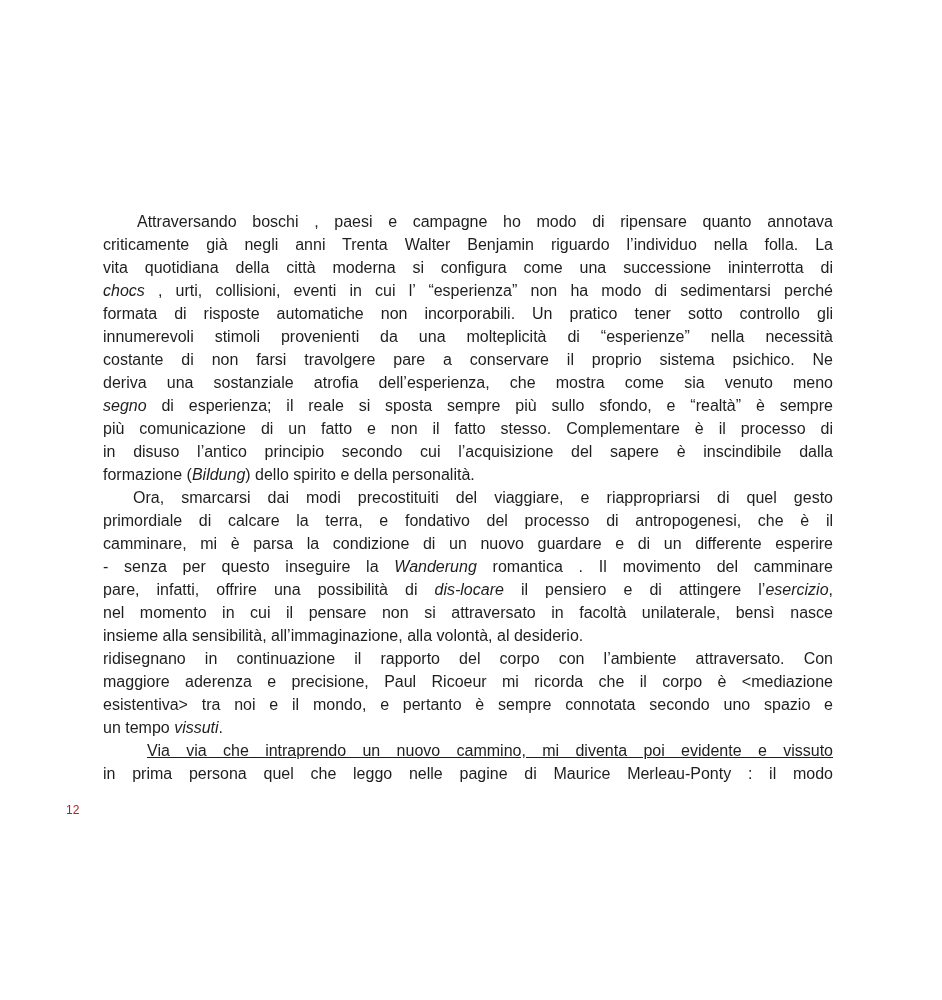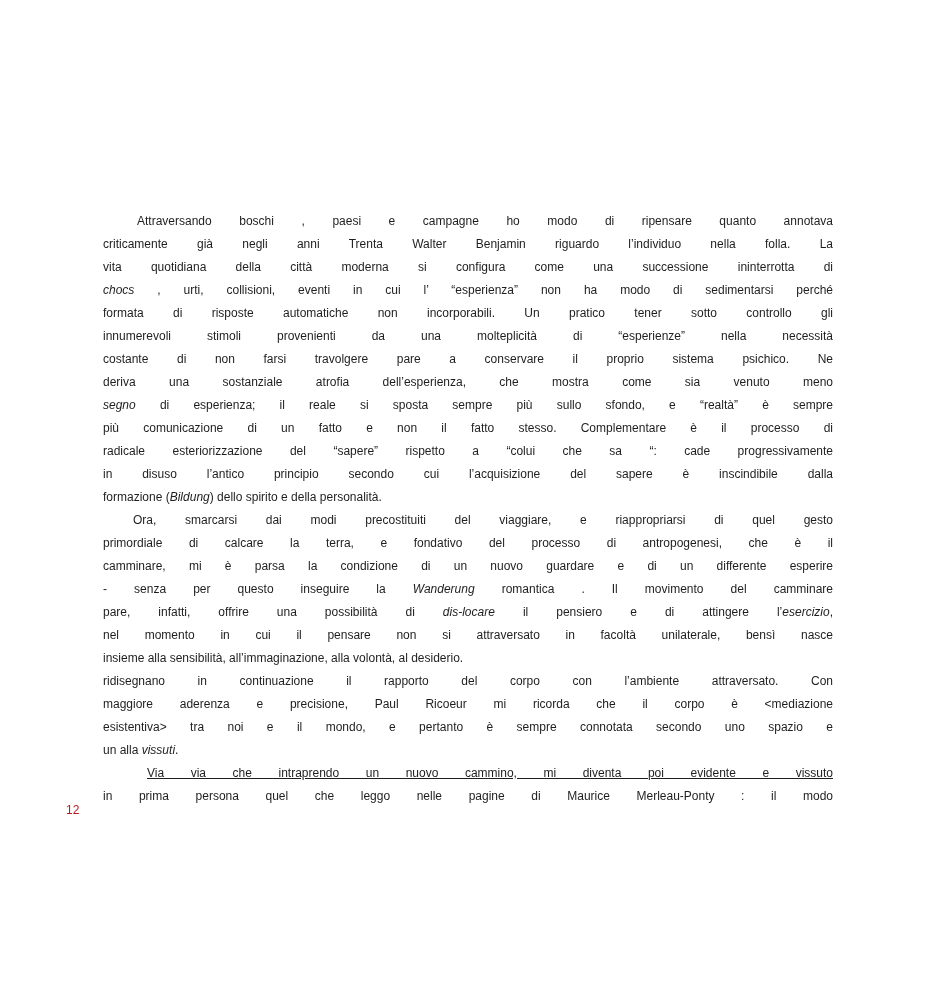--- a/index.html
+++ b/index.html
@@ -13,21 +13,21 @@
     height: 1000px;
     background: #ffffff;
     overflow: hidden;
     font-family: "Liberation Sans", "DejaVu Sans", sans-serif;
   }
   .text-block {
     position: absolute;
     left: 103px;
     top: 210px;
     width: 730px;
-    font-size: 12px;
+    font-size: 16px;
     line-height: 23px;
     color: #1e1e1e;
   }
   .paragraph { margin: 0; }
   .line {
     text-align: justify;
     text-align-last: left;
   }
   .line.jl {
     text-align-last: justify;
@@ -54,37 +54,36 @@
         <div class="line jl" style="text-indent: 34px;"><span>Attraversando  boschi , paesi  e campagne ho  modo di ripensare  quanto annotava</span></div>
         <div class="line jl"><span>criticamente  già negli anni Trenta Walter  Benjamin riguardo l’individuo nella folla.  La</span></div>
         <div class="line jl"><span>vita quotidiana della città moderna si configura   come una successione ininterrotta di</span></div>
         <div class="line jl"><em>chocs</em><span> , urti, collisioni, eventi in cui l’ “esperienza” non ha modo di sedimentarsi perché</span></div>
         <div class="line jl"><span>formata di risposte automatiche non incorporabili.  Un pratico tener sotto controllo gli</span></div>
         <div class="line jl"><span>innumerevoli stimoli provenienti da una molteplicità di “esperienze” nella necessità</span></div>
         <div class="line jl"><span>costante di non farsi travolgere pare a conservare il proprio sistema psichico.  Ne</span></div>
         <div class="line jl"><span>deriva una sostanziale  atrofia dell’esperienza,  che mostra come sia venuto meno</span></div>
         <div class="line jl"><em>segno</em><span> di esperienza; il reale si sposta sempre più sullo sfondo, e “realtà” è sempre</span></div>
         <div class="line jl"><span>più comunicazione di un  fatto e non il fatto stesso.  Complementare  è il processo  di</span></div>
-        <div class="line jl"><span>radicale esteriorizzazione del “sapere” rispetto a “colui che sa “: cade progressivamente</span></div>
         <div class="line jl"><span>in disuso l’antico principio secondo cui l’acquisizione del sapere è inscindibile dalla</span></div>
         <div class="line"><span>formazione (</span><em>Bildung</em><span>) dello spirito e della personalità.</span></div>
       </div>
       <div class="paragraph">
         <div class="line jl" style="text-indent: 30px;"><span>Ora, smarcarsi dai modi precostituiti del viaggiare, e riappropriarsi di quel gesto</span></div>
         <div class="line jl"><span>primordiale di calcare la terra, e fondativo  del processo di antropogenesi,  che è il</span></div>
         <div class="line jl"><span>camminare, mi è parsa  la condizione  di un nuovo guardare  e di un differente esperire</span></div>
         <div class="line jl"><span>- senza per questo  inseguire la </span><em>Wanderung</em><span> romantica . Il movimento del camminare</span></div>
         <div class="line jl"><span>pare, infatti, offrire una possibilità di </span><em>dis-locare</em><span>  il pensiero e di attingere l’</span><em>esercizio</em><span>,</span></div>
         <div class="line jl"><span>nel momento in cui il pensare non si attraversato in facoltà unilaterale, bensì nasce</span></div>
         <div class="line"><span>insieme alla sensibilità, all’immaginazione, alla volontà, al desiderio.</span></div>
       </div>
       <div class="paragraph">
         <div class="line jl"><span>ridisegnano in continuazione il rapporto del corpo con l’ambiente attraversato. Con</span></div>
         <div class="line jl"><span>maggiore aderenza e precisione, Paul  Ricoeur  mi ricorda che il corpo è &lt;mediazione</span></div>
         <div class="line jl"><span>esistentiva&gt; tra  noi e il mondo, e pertanto  è sempre connotata secondo uno spazio e</span></div>
-        <div class="line"><span>un alla  </span><em>vissuti</em><span>.</span></div>
+        <div class="line"><span>un tempo  </span><em>vissuti</em><span>.</span></div>
       </div>
       <div class="paragraph">
         <div class="line jl" style="text-indent: 44px; text-decoration: underline;"><span>Via via che intraprendo un nuovo cammino, mi diventa poi evidente e vissuto</span></div>
         <div class="line jl"><span>in prima persona  quel che leggo nelle pagine di  Maurice  Merleau-Ponty : il modo</span></div>
       </div>
     </div>
 </div>
 
 </body></html>

